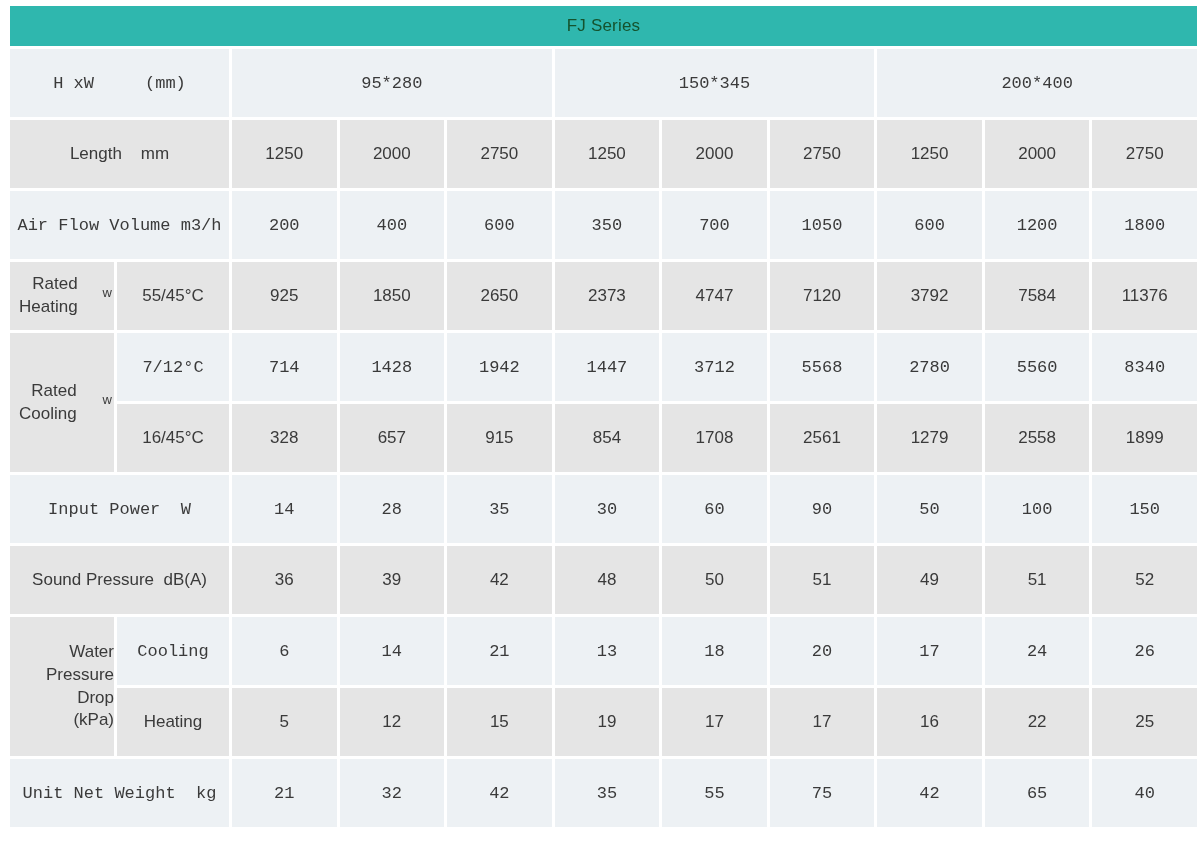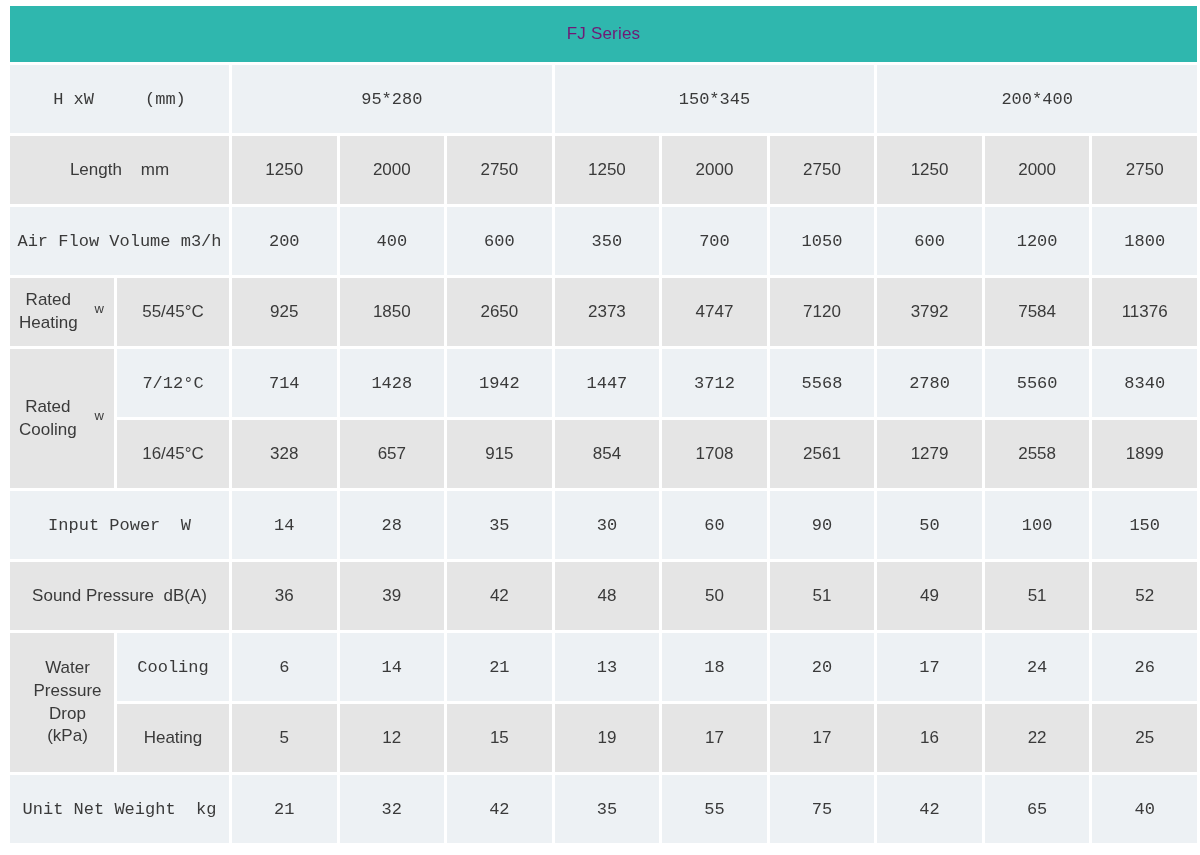--- a/index.html
+++ b/index.html
@@ -26,41 +26,41 @@
   th, td {
     vertical-align: middle;
     text-align: center;
     font-size: 17px;
     font-weight: normal;
     white-space: pre-wrap;
     overflow: hidden;
     padding: 0;
   }
   th.title-cell {
-    height: 56px;
+    height: 40px;
     background: #2fb7ae;
-    color: #701a75;
+    color: #14532d;
     letter-spacing: 0.2px;
     text-align: center;
   }
   td { height: 68px; }
   td.light { background: #edf1f4; font-family: Liberation Mono, monospace; }
   td.dark  { background: #e5e5e5; }
   td.label-left {
-    text-align: center;
+    text-align: right;
     padding-left: 11px;
     line-height: 1.33;
   }
   .wlabel-wrap {
     display: flex;
     align-items: center;
     justify-content: space-between;
-    padding: 0 10px 0 9px;
+    padding: 0 2px 0 9px;
     line-height: 1.33;
-    text-align: center;
+    text-align: right;
   }
   .wlabel-unit {
     font-size: 13px;
     margin-top: -6px;
   }
 </style>
 </head>
 <body>
 
 <div class="page">

